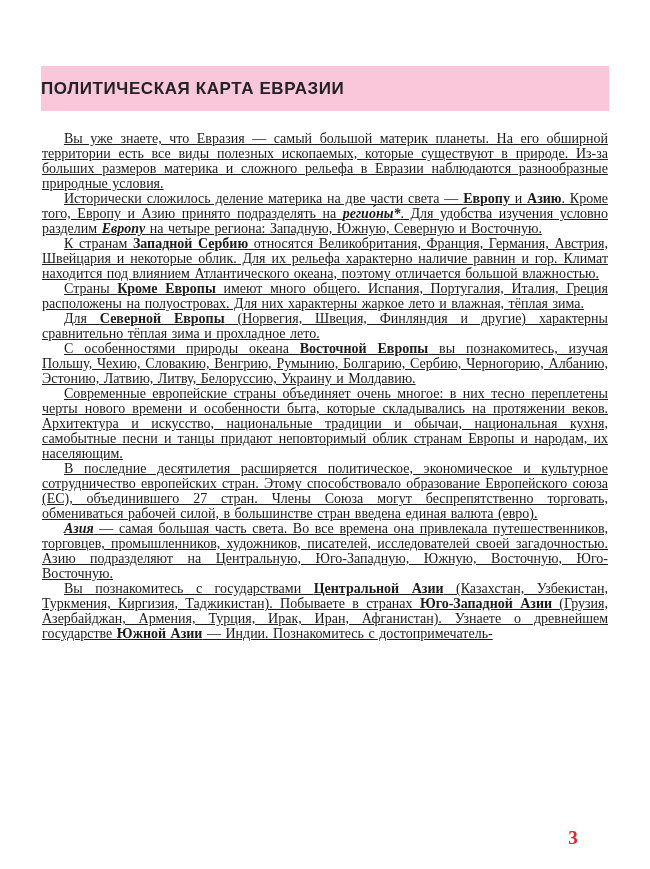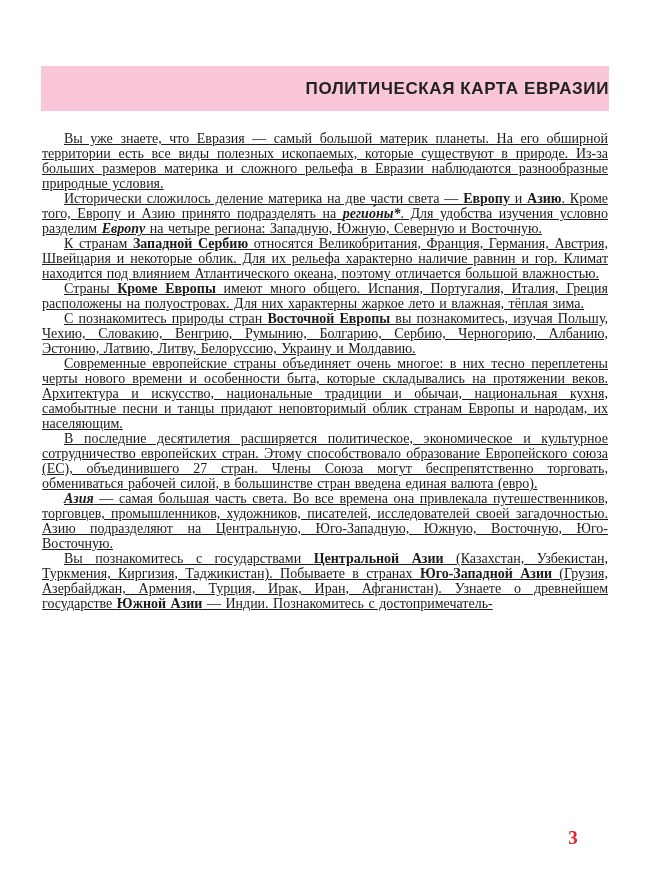--- a/index.html
+++ b/index.html
@@ -13,21 +13,21 @@
   .page {
     position: absolute; left: 0; top: 0;
     width: 650px; height: 869px;
     background: #ffffff;
   }
   .title-box {
     position: absolute;
     left: 41px; top: 66px;
     width: 568px; height: 45px;
     background: #f9c6da;
-    display: flex; align-items: center; justify-content: flex-end;
+    display: flex; align-items: center; justify-content: flex-start;
   }
   .title-box h1 {
     margin: 0;
     font-family: "Liberation Sans", sans-serif;
     font-weight: bold;
     font-size: 17px;
     letter-spacing: 0.6px;
     color: #222222;
   }
   .body-text {
@@ -65,21 +65,22 @@
 
   <div class="title-box" style="background: rgb(249, 198, 218);">
     <h1 style="color: rgb(34, 34, 34);">ПОЛИТИЧЕСКАЯ КАРТА ЕВРАЗИИ</h1>
   </div>
 
   <div class="body-text">
       <p class="para"><span>Вы уже знаете, что Евразия — самый большой материк планеты. На его обширной территории есть все виды полезных ископаемых, которые существуют в природе. Из-за больших размеров материка и сложного рельефа в Евразии наблюдаются разнообразные природные условия.</span></p>
       <p class="para"><span>Исторически сложилось деление материка на две части света — </span><span class="b">Европу</span><span> и </span><span class="b">Азию</span><span>. Кроме того, Европу и Азию принято подразделять на </span><span class="b i">регио́ны*</span><span>. Для удобства изучения условно разделим </span><span class="b i">Европу</span><span> на четыре региона: Западную, Южную, Северную и Восточную.</span></p>
       <p class="para"><span>К странам </span><span class="b">Западной Сербию</span><span> относятся Великобритания, Франция, Германия, Австрия, Швейцария и некоторые облик. Для их рельефа характерно наличие равнин и гор. Климат находится под влиянием Атлантического океана, поэтому отличается большой влажностью.</span></p>
       <p class="para"><span>Страны </span><span class="b">Кроме Европы</span><span> имеют много общего. Испания, Португалия, Италия, Греция расположены на полуостровах. Для них характерны жаркое лето и влажная, тёплая зима.</span></p>
-      <p class="para"><span>С познакомитесь природы стран </span><span class="b">Восточной Европы</span><span> вы познакомитесь, изучая Польшу, Чехию, Словакию, Венгрию, Румынию, Болгарию, Сербию, Черногорию, Албанию, Эстонию, Латвию, Литву, Белоруссию, Украину и Молдавию.</span></p>
+      <p class="para"><span>Для </span><span class="b">Северной Европы</span><span> (Норвегия, Швеция, Финляндия и другие) характерны сравнительно тёплая зима и прохладное лето.</span></p>
+      <p class="para"><span>С особенностями природы океана </span><span class="b">Восточной Европы</span><span> вы познакомитесь, изучая Польшу, Чехию, Словакию, Венгрию, Румынию, Болгарию, Сербию, Черногорию, Албанию, Эстонию, Латвию, Литву, Белоруссию, Украину и Молдавию.</span></p>
       <p class="para"><span>Современные европейские страны объединяет очень многое: в них тесно переплетены черты нового времени и особенности быта, которые складывались на протяжении веков. Архитектура и искусство, национальные традиции и обычаи, национальная кухня, самобытные песни и танцы придают неповторимый облик странам Европы и народам, их населяющим.</span></p>
       <p class="para"><span>В последние десятилетия расширяется политическое, экономическое и культурное сотрудничество европейских стран. Этому способствовало образование Европейского союза (ЕС), объединившего 27 стран. Члены Союза могут беспрепятственно торговать, обмениваться рабочей силой, в большинстве стран введена единая валюта (евро).</span></p>
       <p class="para"><span class="b i">Азия</span><span> — самая большая часть света. Во все времена она привлекала путешественников, торговцев, промышленников, художников, писателей, исследователей своей загадочностью. Азию подразделяют на Центральную, Юго-Западную, Южную, Восточную, Юго-Восточную.</span></p>
       <p class="para"><span>Вы познакомитесь с государствами </span><span class="b">Центральной Азии</span><span> (Казахстан, Узбекистан, Туркмения, Киргизия, Таджикистан). Побываете в странах </span><span class="b">Юго-Западной Азии</span><span> (Грузия, Азербайджан, Армения, Турция, Ирак, Иран, Афганистан). Узнаете о древнейшем государстве </span><span class="b">Южной Азии</span><span> — Индии. Познакомитесь с достопримечатель-</span></p>
     </div>
 
   <div class="page-number" style="color: rgb(229, 36, 42);">3</div>
 
 </div>
 

